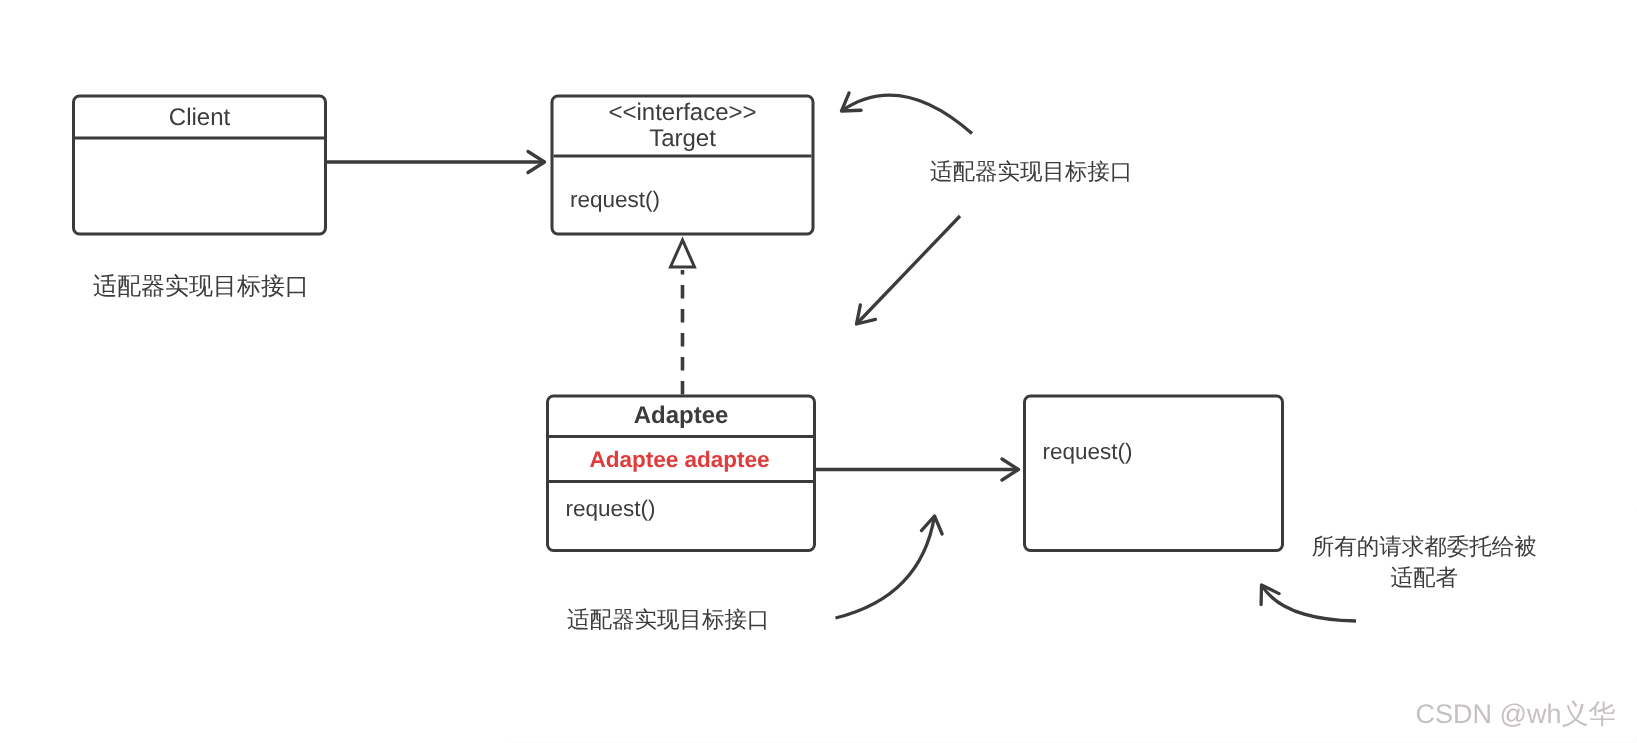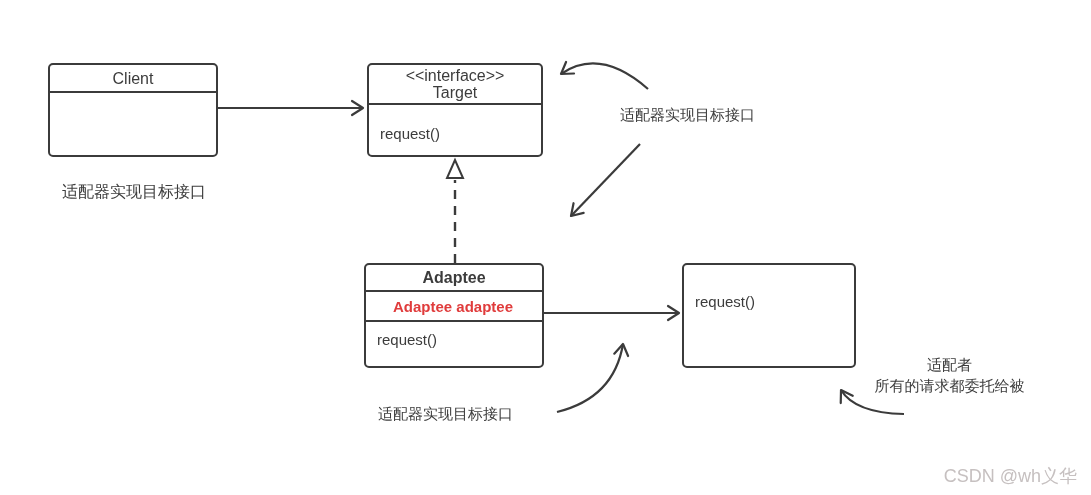--- a/index.html
+++ b/index.html
@@ -71,19 +71,19 @@
     <div class="uml-row" style="height:72px;">request()</div>
   </div>
 
   <div class="note" style="left:62px;top:181px;font-size:16px;">适配器实现目标接口</div>
 
   <div class="note" style="left:620px;top:104px;">适配器实现目标接口</div>
 
   <div class="note" style="left:378px;top:403px;">适配器实现目标接口</div>
 
   <div class="note center" style="left:862px;top:354px;width:175px;">
+    <div>所有的请求都委托给被</div>
     <div>适配者</div>
-    <div>所有的请求都委托给被</div>
   </div>
 
   <div class="watermark">CSDN @wh义华</div>
 
 </div>
 
 </body></html>

